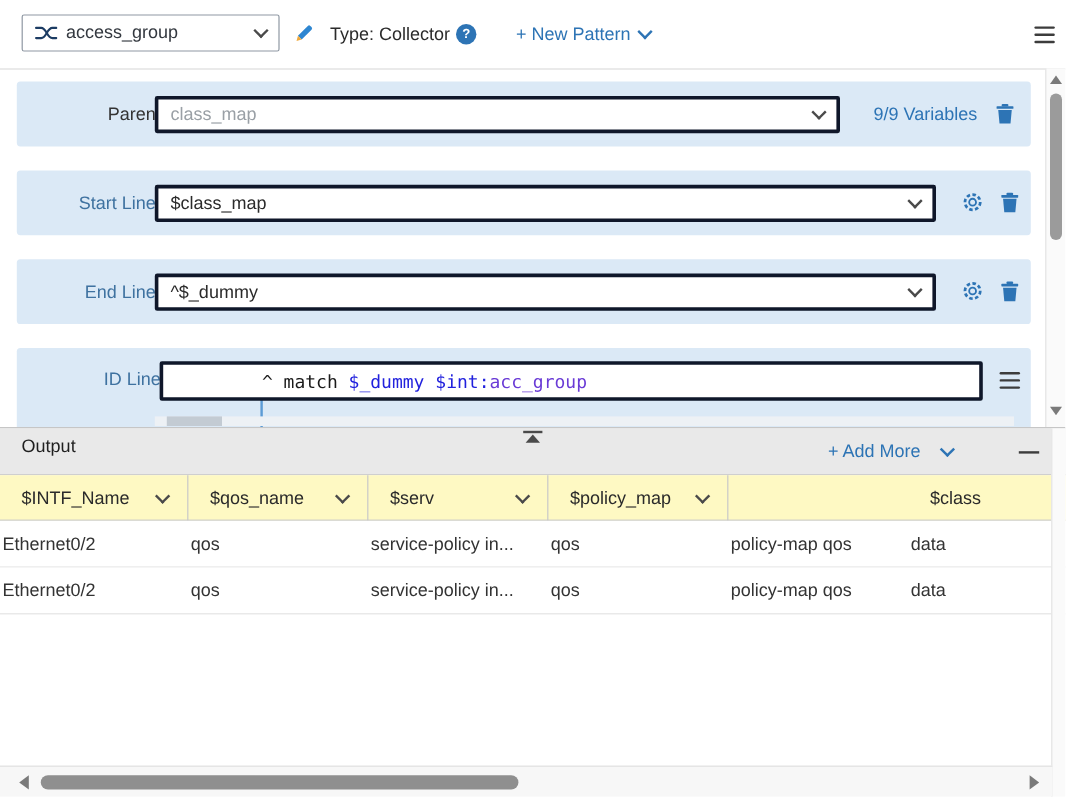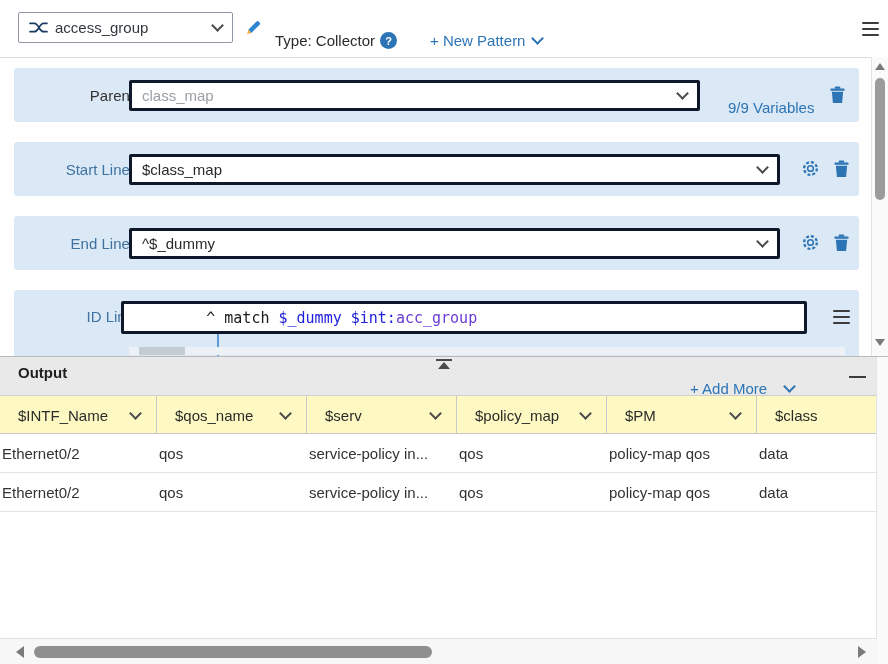--- a/index.html
+++ b/index.html
@@ -5,21 +5,21 @@
   html,body{margin:0;padding:0;background:#fff;}
   .screen{position:relative;width:888px;height:664px;overflow:hidden;background:#fff;
           font-family:"Liberation Sans",sans-serif;color:#2b2b2b;font-size:15px;}
   .abs{position:absolute;}
 
   
   .topbar{left:0;top:0;width:888px;height:57px;background:#fff;border-bottom:1px solid #dcdcdc;}
   .pat-select{left:18px;top:12px;width:215px;height:31px;border:1px solid #8f98a3;border-radius:2px;
               background:#fff;display:flex;align-items:center;padding:0 10px;box-sizing:border-box;gap:7px;}
   .pat-select .val{flex:1;color:#33383f;}
-  .tb-text{top:12px;height:57px;display:flex;align-items:center;}
+  .tb-text{top:0;height:57px;display:flex;align-items:center;}
   .help-circle{width:17px;height:17px;border-radius:50%;background:#2d74b5;color:#fff;
                font-size:11px;font-weight:bold;display:flex;align-items:center;justify-content:center;}
   .blue{color:#2d74b5;}
   .hamb{display:flex;flex-direction:column;gap:4px;}
   .hamb div{width:18px;height:2px;background:#3c3c3c;border-radius:1px;}
   .hamb.small div{width:17px;}
 
   
   .chev{display:inline-block;width:7px;height:7px;border-right:2px solid #4a4a4a;
         border-bottom:2px solid #4a4a4a;transform:rotate(45deg);margin-top:-4px;}
@@ -41,21 +41,21 @@
   .tri-down{width:0;height:0;border-left:5px solid transparent;border-right:5px solid transparent;border-top:7px solid #7a7a7a;}
   .tri-left{width:0;height:0;border-top:6px solid transparent;border-bottom:6px solid transparent;border-right:8px solid #7a7a7a;}
   .tri-right{width:0;height:0;border-top:6px solid transparent;border-bottom:6px solid transparent;border-left:8px solid #7a7a7a;}
   .vthumb{left:3px;top:21px;width:10px;height:122px;background:#9b9b9b;border-radius:5px;}
   .hscroll-inner{height:8px;background:#edf1f5;}
   .hthumb-inner{left:10px;top:0;width:46px;height:8px;background:#c3cbd3;}
 
   
   .outpanel{left:0;top:356px;width:888px;height:308px;background:#fff;border-top:1px solid #b9b9b9;box-sizing:border-box;}
   .outheader{left:0;top:0;width:888px;height:39px;background:#e9e9e9;border-bottom:1px solid #cfcfcf;box-sizing:border-box;}
-  .outtitle{left:18px;top:0;height:31px;display:flex;align-items:center;font-weight:bold;color:#1f1f1f;}
+  .outtitle{left:18px;top:0;height:31px;display:flex;align-items:center;font-weight:normal;color:#1f1f1f;}
   .collapse-handle{left:435px;top:2px;width:18px;display:flex;flex-direction:column;align-items:center;gap:1px;}
   .collapse-handle .bar{width:16px;height:2px;background:#4a4a4a;}
   .collapse-handle .tri{width:0;height:0;border-left:6px solid transparent;border-right:6px solid transparent;border-bottom:7px solid #4a4a4a;}
   .minus{width:17px;height:2px;background:#3c3c3c;}
 
   .thead{left:0;top:39px;width:888px;height:38px;background:#fef9c3;border-bottom:1px solid #c9c9c9;box-sizing:border-box;}
   .th{top:0;height:38px;display:flex;align-items:center;padding-left:18px;box-sizing:border-box;
       border-right:1px solid #c9c9c9;color:#2b2b2b;justify-content:space-between;padding-right:16px;}
   .th:last-child{border-right:none;}
   .trow{left:0;width:888px;height:39px;background:#fff;border-bottom:1px solid #e4e4e4;box-sizing:border-box;}
@@ -162,21 +162,21 @@
         <rect x="5" y="0" width="6" height="2.4" rx="1"></rect>
         <rect x="0.5" y="2" width="15" height="2.4" rx="0.6"></rect>
         <path d="M2 5.5 h12 L12.9 17.5 H3.1 Z"></path>
       </svg>
     </span>
   </div>
 
   <div class="abs frow" style="top:290px;height:66px;border-radius:3px 3px 0 0;">
     <div class="abs flabel" style="height:52px;">ID Line</div>
     <div class="abs" style="left:203px;top:40px;width:2px;height:26px;background:#5b9bd5;"></div>
-    <div class="abs finput" style="left:107px;top:11px;width:686px;height:33px;">
+    <div class="abs finput" style="left:119px;top:11px;width:686px;height:33px;">
       <span class="txt mono">
         <span style="color:#1a1a1a;">^ match </span><span style="color:#2121dd;">$_dummy</span><span> </span><span style="color:#2121dd;">$int:</span><span style="color:#6a3bd6;">acc_group</span>
       </span>
     </div>
     <div class="abs hamb small" style="left:819px;top:20px;">
       <div></div>
         <div></div>
         <div></div>
     </div>
     <div class="abs hscroll-inner" style="left:115px;top:57px;width:716px;">
@@ -219,24 +219,20 @@
       <div class="abs th" style="left:157px;width:150px;">
         <span>$qos_name</span>
           <span class="chev"></span>
       </div>
       <div class="abs th" style="left:307px;width:150px;">
         <span>$serv</span>
           <span class="chev"></span>
       </div>
       <div class="abs th" style="left:457px;width:150px;">
         <span>$policy_map</span>
-          <span class="chev"></span>
-      </div>
-      <div class="abs th" style="left:607px;width:150px;">
-        <span>$PM</span>
           <span class="chev"></span>
       </div>
       <div class="abs th" style="left:757px;width:131px;border-right:none;">
         <span>$class</span>
       </div>
     </div>
 
     <div class="abs trow" style="top:77px;">
       <div class="abs td" style="left:0;width:157px;">Ethernet0/2</div>
       <div class="abs td" style="left:157px;width:150px;">qos</div>

